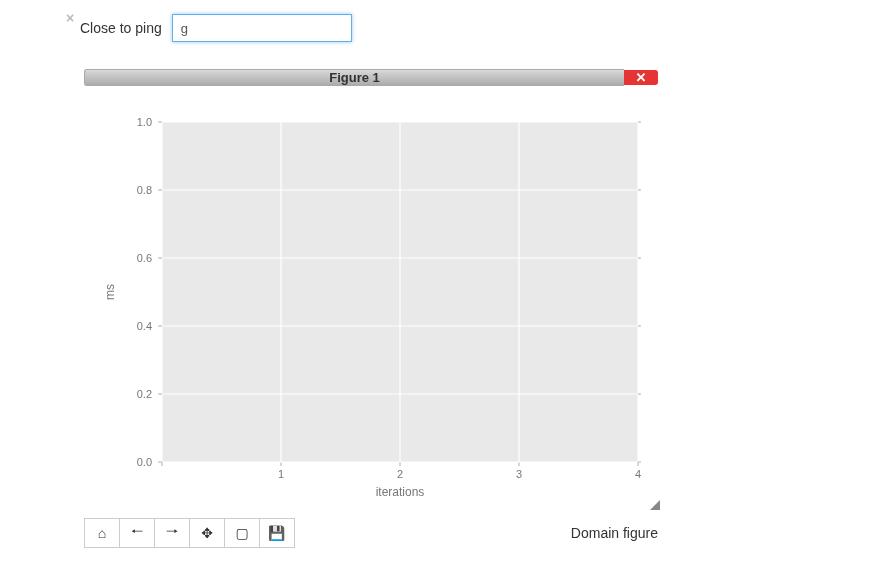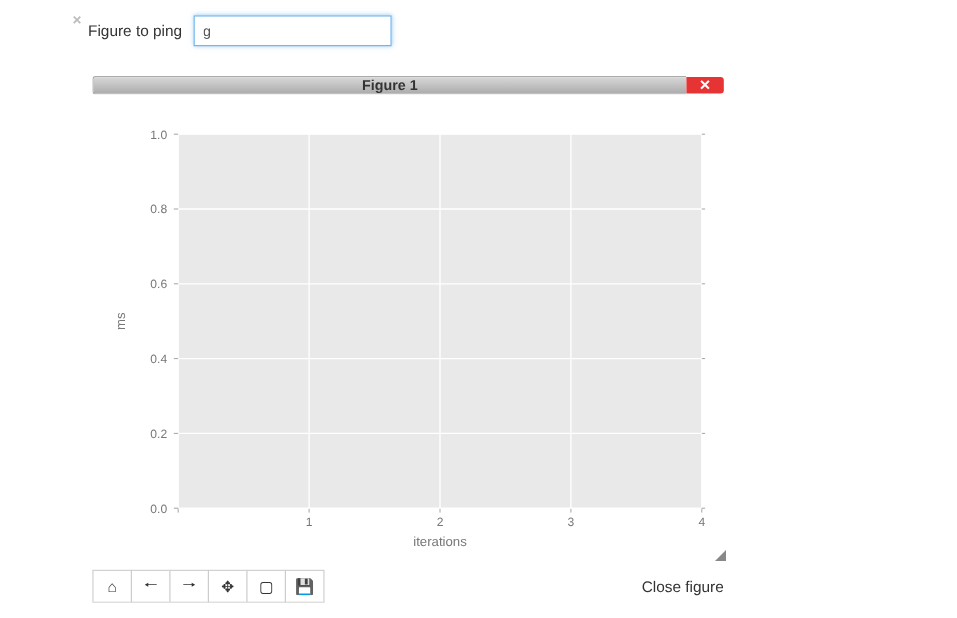--- a/index.html
+++ b/index.html
@@ -135,21 +135,21 @@
     font-size: 14px;
     color: #333;
   }
 </style>
 </head>
 <body>
 
 <span class="close-x">×</span>
 
 <div class="row">
-  <span class="label">Figure to ping</span>
+  <span class="label">Close to ping</span>
   <input class="domain-input" type="text" autofocus="" value="g" style="">
 </div>
 
 <div class="figure-wrap">
   <div class="titlebar">
     <div class="titlebar-main">Figure 1</div>
     <div class="titlebar-close">✕</div>
   </div>
 
   <svg class="plot-svg" id="plot" viewBox="0 0 574 420">
@@ -215,14 +215,14 @@
     <div class="tbtn">
         <span>✥</span>
       </div>
     <div class="tbtn">
         <span>▢</span>
       </div>
     <div class="tbtn">
         <span>💾</span>
       </div>
   </div>
-  <div class="close-fig-text">Close figure</div>
+  <div class="close-fig-text">Domain figure</div>
 </div>
 
 </body></html>

